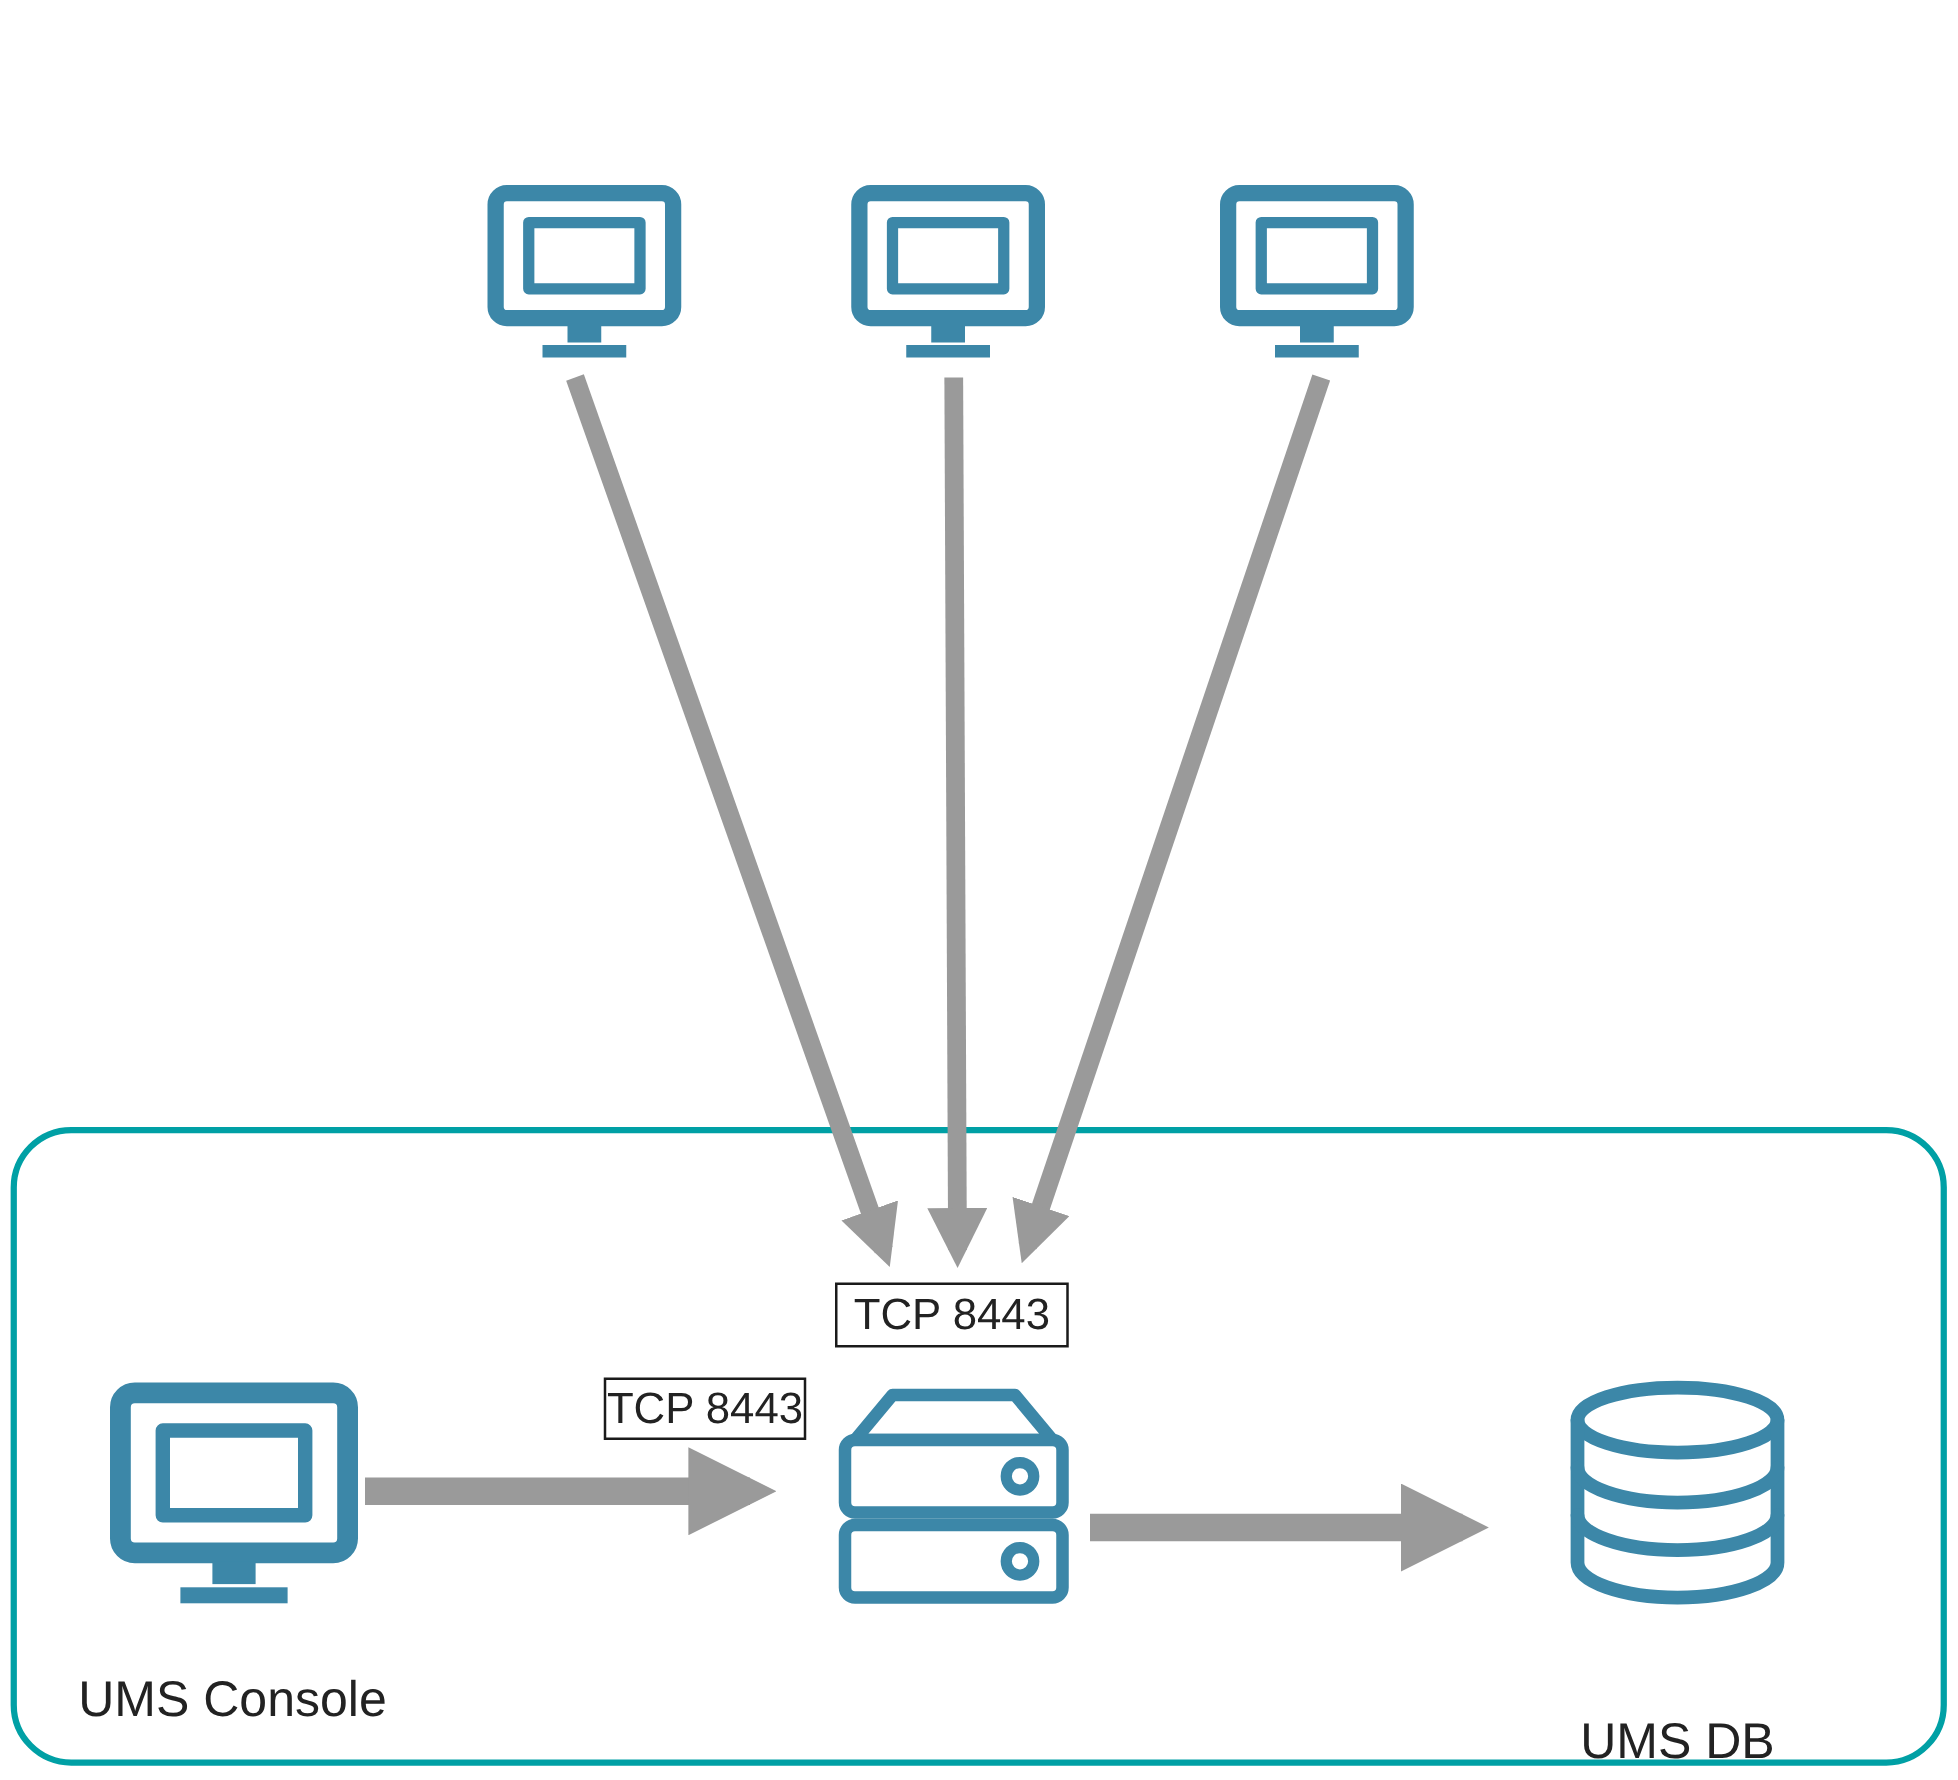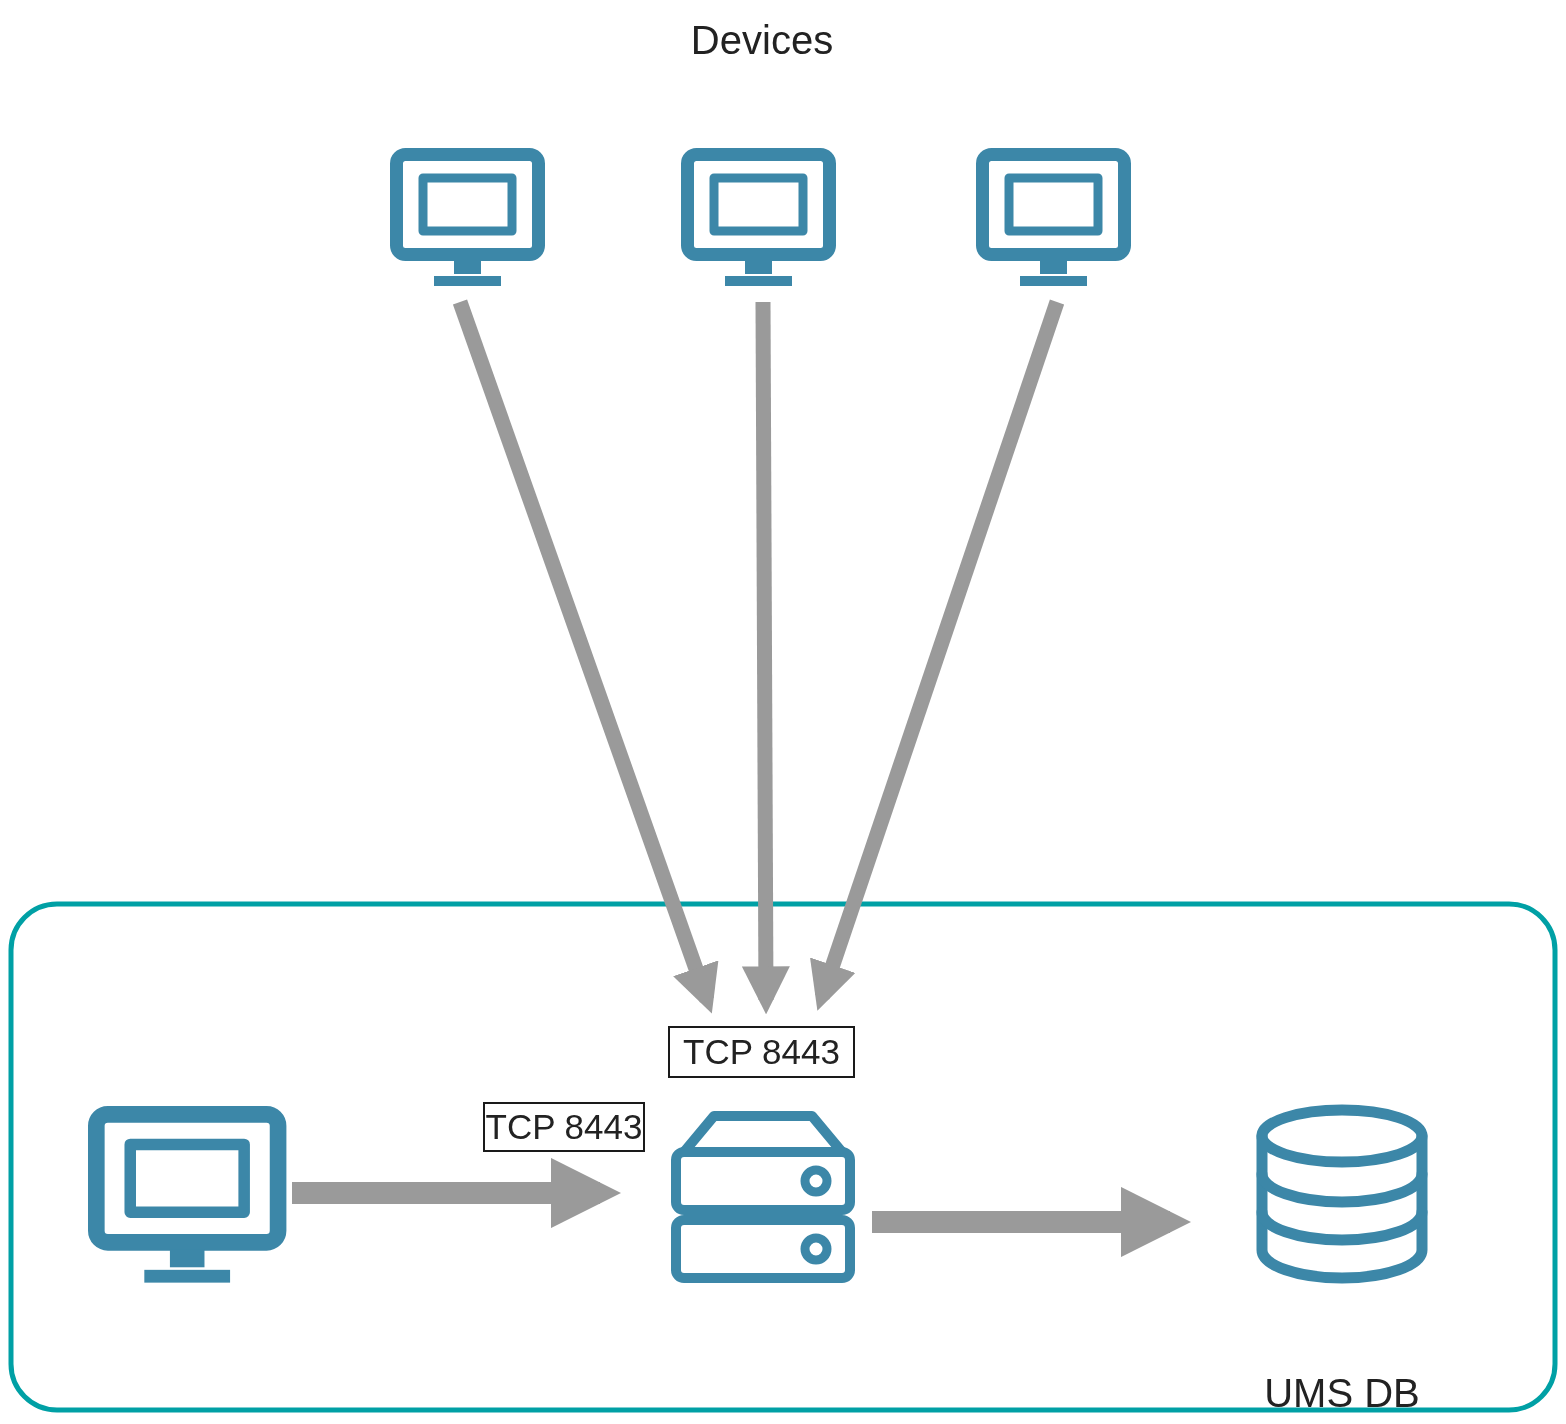--- a/index.html
+++ b/index.html
@@ -116,24 +116,24 @@
     <use href="#monitor" x="0" y="0" transform="translate(681,148)"></use>
     <use href="#monitor" x="0" y="0" transform="translate(976,148)"></use>
 
     <use href="#monitor" transform="translate(88,1106) scale(1.28)"></use>
 
     <use href="#server" transform="translate(670,1104)"></use>
 
     <use href="#database" transform="translate(1252,1104)"></use>
   </svg>
 
-  <div class="free-label" style="left:612px; top:18px; width:300px;">Devices</div>
 
   <div class="port-label" style="left:668px; top:1026px; width:187px; height:52px;">TCP 8443</div>
 
   <div class="port-label" style="left:483px; top:1102px; width:162px; height:50px;">TCP 8443</div>
 
 
+  <div class="free-label" style="left:36px; top:1338px; width:300px;">UMS Console</div>
 
 
   <div class="free-label" style="left:1192px; top:1371px; width:300px;">UMS DB</div>
 
 </div>
 
 </body></html>

